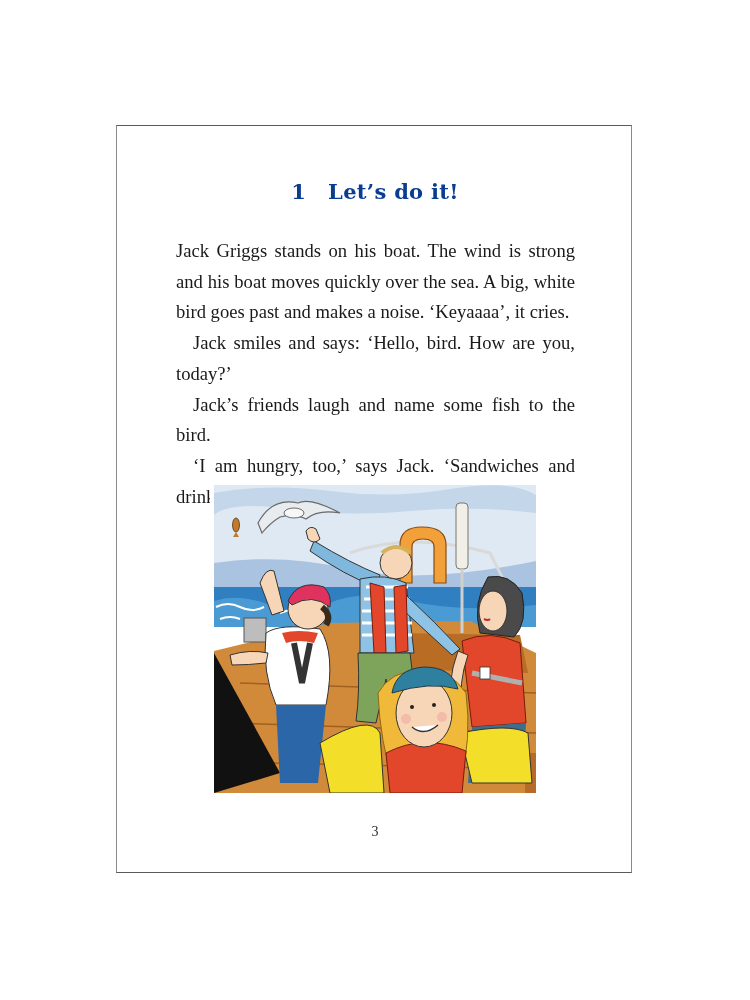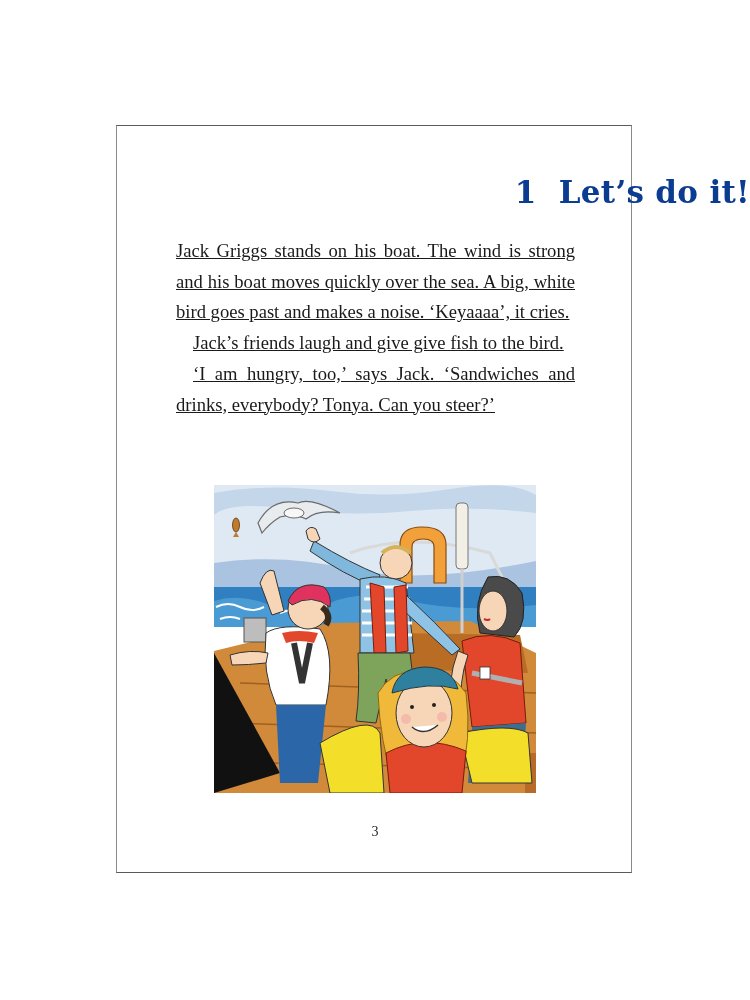--- a/index.html
+++ b/index.html
@@ -24,24 +24,24 @@
     border-left-color: #8a8a8a;
     border-right-color: #8a8a8a;
     box-sizing: border-box;
     background: #ffffff;
   }
   .chapter-title {
     position: absolute;
     left: 0;
     right: 0;
     top: 170px;
-    text-align: right;
+    text-align: center;
     font-family: "DejaVu Serif", "Liberation Serif", serif;
     font-weight: bold;
-    font-size: 31px;
+    font-size: 21px;
     color: #0a3d91;
     letter-spacing: 0.3px;
     margin: 0;
     line-height: 44px;
   }
   .chapter-title .chapter-number {
     margin-right: 22px;
   }
   .body-text {
     position: absolute;
@@ -49,21 +49,20 @@
     top: 236px;
     width: 399px;
     font-family: "Liberation Serif", "DejaVu Serif", serif;
     font-size: 18.6px;
     line-height: 30.7px;
     color: #1a1a1a;
   }
   .body-text p {
     margin: 0;
     text-align: justify;
-    text-decoration: underline;
   }
   .body-text p.indent {
     text-indent: 17px;
   }
   .illustration {
     position: absolute;
     left: 210px;
     top: 483px;
     width: 328px;
     height: 310px;
@@ -86,21 +85,22 @@
 </style>
 </head>
 <body>
 
 <div class="page-frame"></div>
 
 <h1 class="chapter-title"><span class="chapter-number">1</span><span class="chapter-name">Let’s do it!</span></h1>
 
 <div class="body-text">
   <p>Jack Griggs stands on his boat. The wind is strong and his boat moves quickly over the sea. A big, white bird goes past and makes a noise. ‘Keyaaaa’, it cries.</p>
-  <p class="indent">Jack’s friends laugh and give give fish to the bird.</p>
+  <p class="indent">Jack smiles and says: ‘Hello, bird. How are you, today?’</p>
+  <p class="indent">Jack’s friends laugh and name some fish to the bird.</p>
   <p class="indent">‘I am hungry, too,’ says Jack. ‘Sandwiches and drinks, everybody? Tonya. Can you steer?’</p>
 </div>
 
 <div class="illustration" title="Watercolor illustration of four friends on a sailing boat at sea throwing a fish to a seagull">
   <svg viewBox="0 0 328 310" xmlns="http://www.w3.org/2000/svg" preserveAspectRatio="none">
 
     <g>
       <rect x="0" y="0" width="328" height="310" fill="#ffffff"></rect>
       <rect x="4" y="2" width="322" height="118" fill="#dfe9f3"></rect>
       <path d="M4 10 Q60 0 120 8 T240 6 T326 12 L326 30 Q260 22 200 28 T80 26 T4 32 Z" fill="#c3d6ea"></path>

